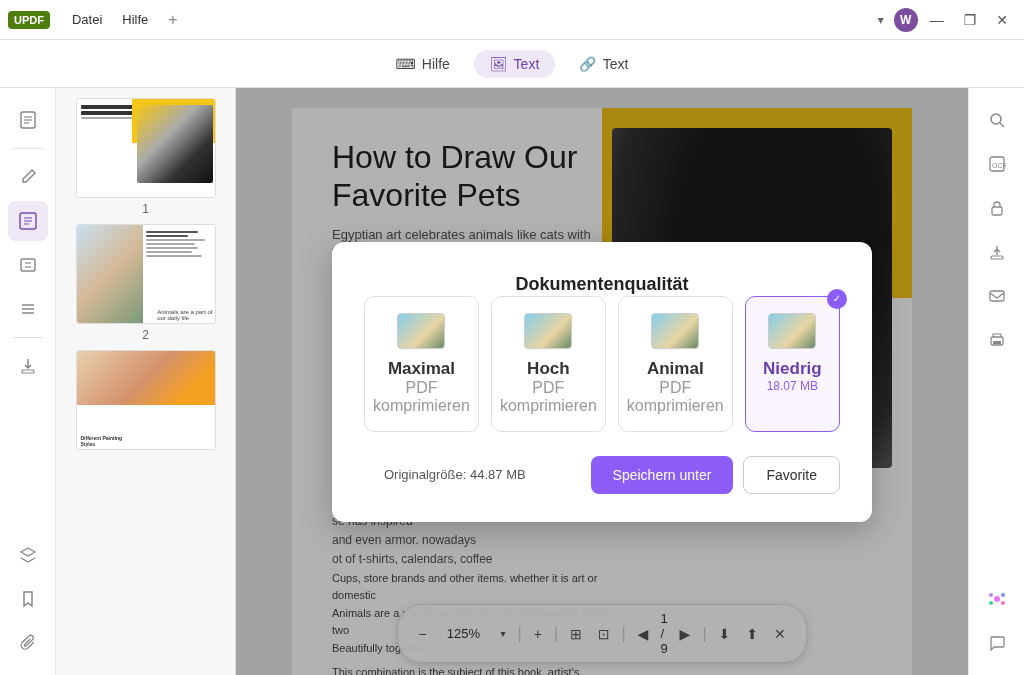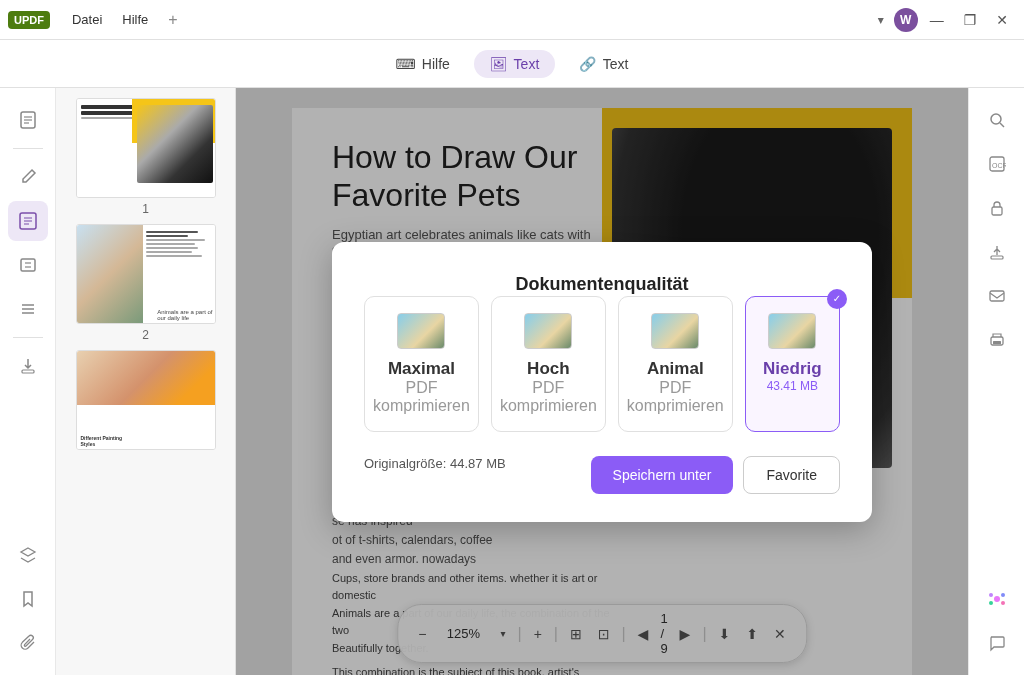--- a/index.html
+++ b/index.html
@@ -345,22 +345,23 @@
     .quality-size {
       font-size: 12px;
       color: #8b5cf6;
     }
     .quality-desc {
       font-size: 16px;
       color: #999;
     }
     .modal-footer {
       display: flex;
-      align-items: flex-start;
+      align-items: center;
       justify-content: space-between;
+      margin-left: 20px;
     }
     .original-size {
       font-size: 13px;
       color: #555;
     }
     .modal-actions {
       display: flex;
       gap: 10px;
     }
     .btn-primary {
@@ -546,22 +547,22 @@
           <div style="width:100%;height:100%;background:radial-gradient(ellipse at 60% 30%, #1a1a1a 40%, #333 70%, #888 100%);"></div>
         </div>
         <div style="position:relative;z-index:2;max-width:280px;">
           <div class="pdf-title">How to Draw Our Favorite Pets</div>
           <div class="pdf-subtitle">Egyptian art celebrates animals like cats with style and style</div>
         </div>
         <div style="height:220px;"></div>
         <div style="font-size:12px;color:#555;line-height:1.6;max-width:280px;">
           <p>s like cats with style and style</p>
           <p>se has inspired</p>
+          <p>and even armor. nowadays</p>
           <p>ot of t-shirts, calendars, coffee</p>
-          <p>and even armor. nowadays</p>
           <p style="font-size:11px;color:#444;">Cups, store brands and other items. whether it is art or domestic</p>
           <p style="font-size:11px;color:#444;">Animals are a part of our daily life, the combination of the two</p>
           <p style="font-size:11px;color:#444;">Beautifully together.</p>
           <p style="font-size:11px;color:#444;margin-top:6px;">This combination is the subject of this book. artist's</p>
 
         </div>
       </div>
     </div>
 
     <div class="bottom-toolbar">
@@ -606,21 +607,21 @@
           <div class="quality-card">
             <div class="quality-icon" style="background:linear-gradient(135deg,#87ceeb 0%,#e8d5a3 60%,#6a8a6a 100%);"></div>
             <div class="quality-name">Animal</div>
             <div class="quality-desc">PDF komprimieren</div>
           </div>
 
           <div class="quality-card selected">
             <div class="check-badge">✓</div>
             <div class="quality-icon" style="background:linear-gradient(135deg,#87ceeb 0%,#e8d5a3 60%,#6a8a6a 100%);"></div>
             <div class="quality-name selected-label">Niedrig</div>
-            <div class="quality-size">43.41 MB</div>
+            <div class="quality-size">18.07 MB</div>
           </div>
         </div>
 
         <div class="modal-footer">
           <div class="original-size">
             <span>Originalgröße:</span> <span>44.87 MB</span>
           </div>
           <div class="modal-actions">
             <button class="btn-primary">Speichern unter</button>
             <button class="btn-secondary">Favorite</button>

